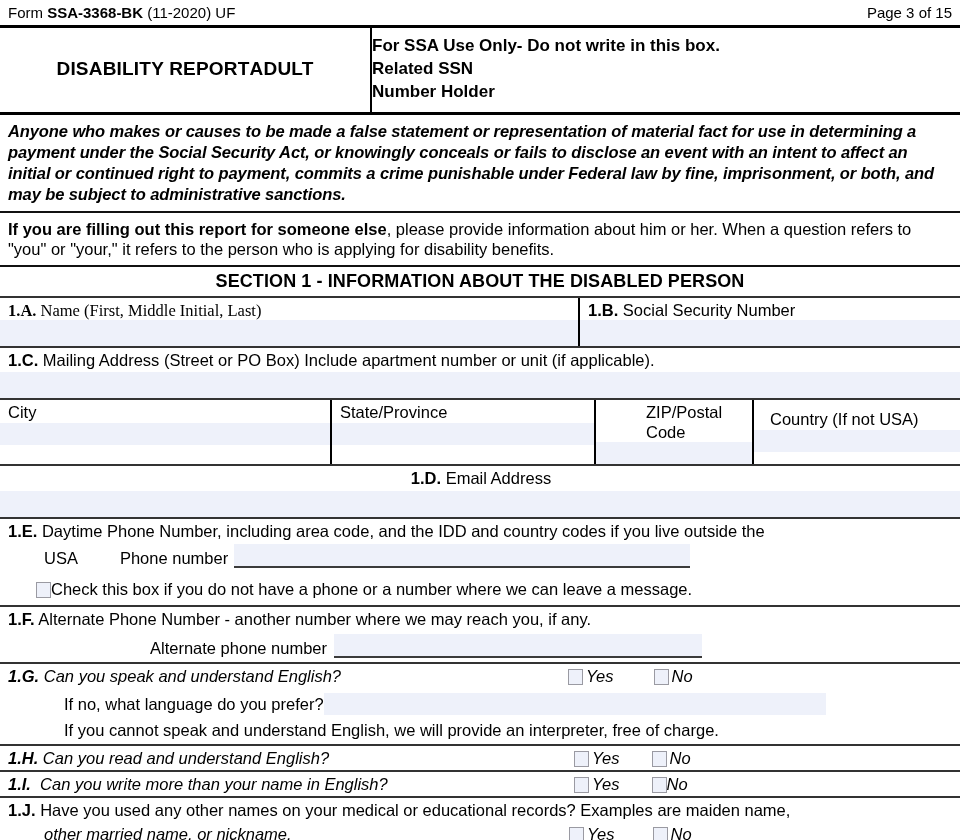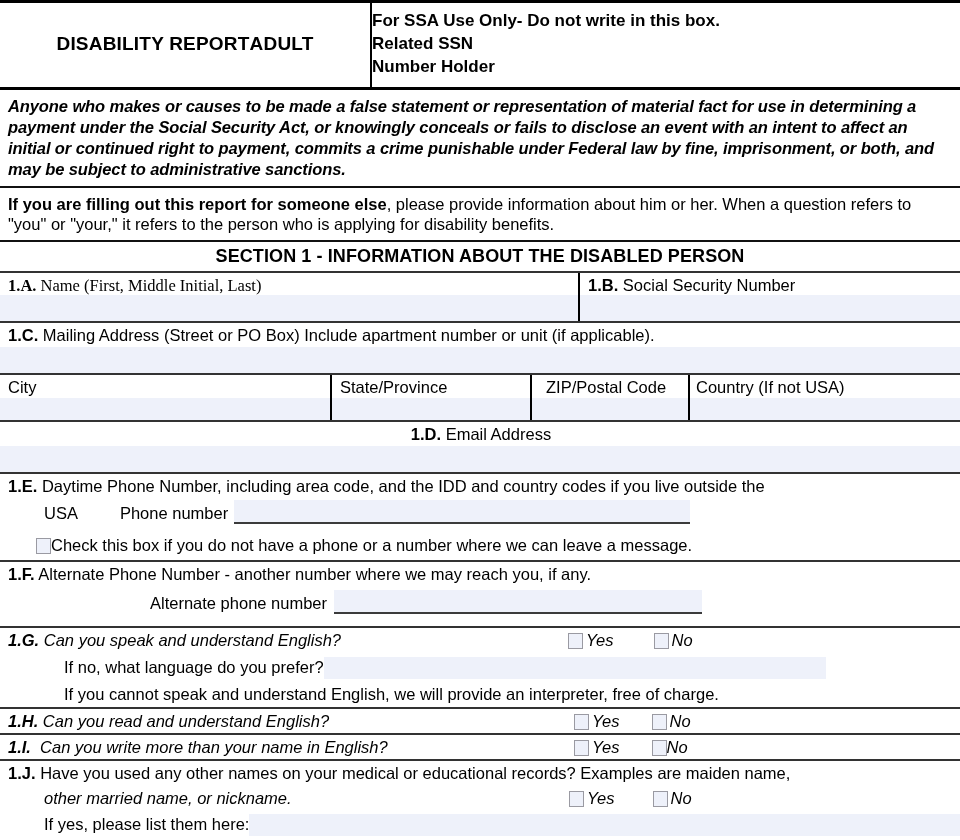--- a/index.html
+++ b/index.html
@@ -64,21 +64,21 @@
 
   
   .ab{display:flex;border-top:2px solid #333;}
   .ab .colA{width:578px;box-sizing:border-box;font-family:Liberation Serif, serif;}
   .ab .colB{flex:1;box-sizing:border-box;border-left:2px solid #000;}
   .cellpad{padding:3px 6px 0 8px;}
 
   
   .cityrow{display:flex;border-top:2px solid #333;}
   .cityrow .c1{width:330px;box-sizing:border-box;}
-  .cityrow .c2{width:200px;box-sizing:border-box;border-left:2px solid #000;}
+  .cityrow .c2{width:264px;box-sizing:border-box;border-left:2px solid #000;}
   .cityrow .c3{width:158px;box-sizing:border-box;border-left:2px solid #000;}
   .cityrow .c4{flex:1;box-sizing:border-box;border-left:2px solid #000;}
 
   
   .uline{
     display:inline-block;background:#eef1fa;height:22px;
     border-bottom:2px solid #3b3b3b;vertical-align:bottom;
   }
 
   
@@ -92,20 +92,28 @@
 
   .q-flex{display:flex;align-items:flex-start;font-style:italic;}
   .q-flex .qtext{padding:3px 0 2px 8px;font-size:16.5px;}
   .ynwrap{display:flex;align-items:center;}
 </style>
 </head>
 <body>
 
 <div class="page">
 
+  <div class="topbar">
+    <div class="left">
+      <span>Form</span>
+      <b>SSA-3368-BK</b>
+      <span>(11-2020) UF</span>
+    </div>
+    <div class="right">Page 3 of 15</div>
+  </div>
 
   <div class="titleblock">
     <div class="tcell-left">
       <div>DISABILITY REPORT</div>
       <div>ADULT</div>
     </div>
     <div class="tcell-right">
       <div>For SSA Use Only- Do not write in this box.</div>
       <div>Related SSN</div>
       <div>Number Holder</div>
@@ -141,25 +149,25 @@
   <div class="cityrow">
     <div class="c1">
       <div class="cellpad lbl">City</div>
       <div class="fillbox-sm"></div>
     </div>
     <div class="c2">
       <div class="cellpad lbl">State/Province</div>
       <div class="fillbox-sm"></div>
     </div>
     <div class="c3">
-      <div class="cellpad lbl" style="padding-left:14px;">ZIP/Postal Code</div>
+      <div class="cellpad lbl" style="padding-left:14px;margin-left:36px;">ZIP/Postal Code</div>
       <div class="fillbox-sm"></div>
     </div>
     <div class="c4">
-      <div class="cellpad lbl" style="padding-left:6px;">Country (If not USA)</div>
+      <div class="cellpad lbl" style="padding-left:16px;margin-top:7px;">Country (If not USA)</div>
       <div class="fillbox-sm"></div>
     </div>
   </div>
 
   <div class="row" style="border-top:2px solid #333;text-align:center;">
     <div class="qlbl lbl"><b>1.D.</b> <span>Email Address</span></div>
     <div class="fillbox"></div>
   </div>
 
   <div class="row" style="border-top:2px solid #333;">
@@ -169,21 +177,21 @@
       <span class="lbl" style="margin-left:42px;">Phone number</span>
       <span class="uline" style="width:456px;margin-left:6px;"></span>
     </div>
     <div style="padding:12px 0 5px 36px;" class="lbl">
       <span class="cbx"></span><span>Check this box if you do not have a phone or a number where we can leave a message.</span>
     </div>
   </div>
 
   <div class="row" style="border-top:2px solid #333;">
     <div class="qlbl lbl"><b>1.F.</b> <span>Alternate Phone Number - another number where we may reach you, if any.</span></div>
-    <div style="display:flex;align-items:flex-end;padding:3px 0 12px 150px;">
+    <div style="display:flex;align-items:flex-end;padding:3px 0 4px 150px;">
       <span class="lbl">Alternate phone number</span>
       <span class="uline" style="width:368px;margin-left:7px;"></span>
     </div>
   </div>
 
   <div class="row" style="border-top:2px solid #333;">
     <div class="q-flex">
       <div class="qtext" style="width:560px;"><b>1.G.</b> <span>Can you speak and understand English?</span></div>
       <div class="ynwrap" style="padding-top:3px;">
         <span class="yn"><span class="cbx"></span><span>Yes</span></span>

